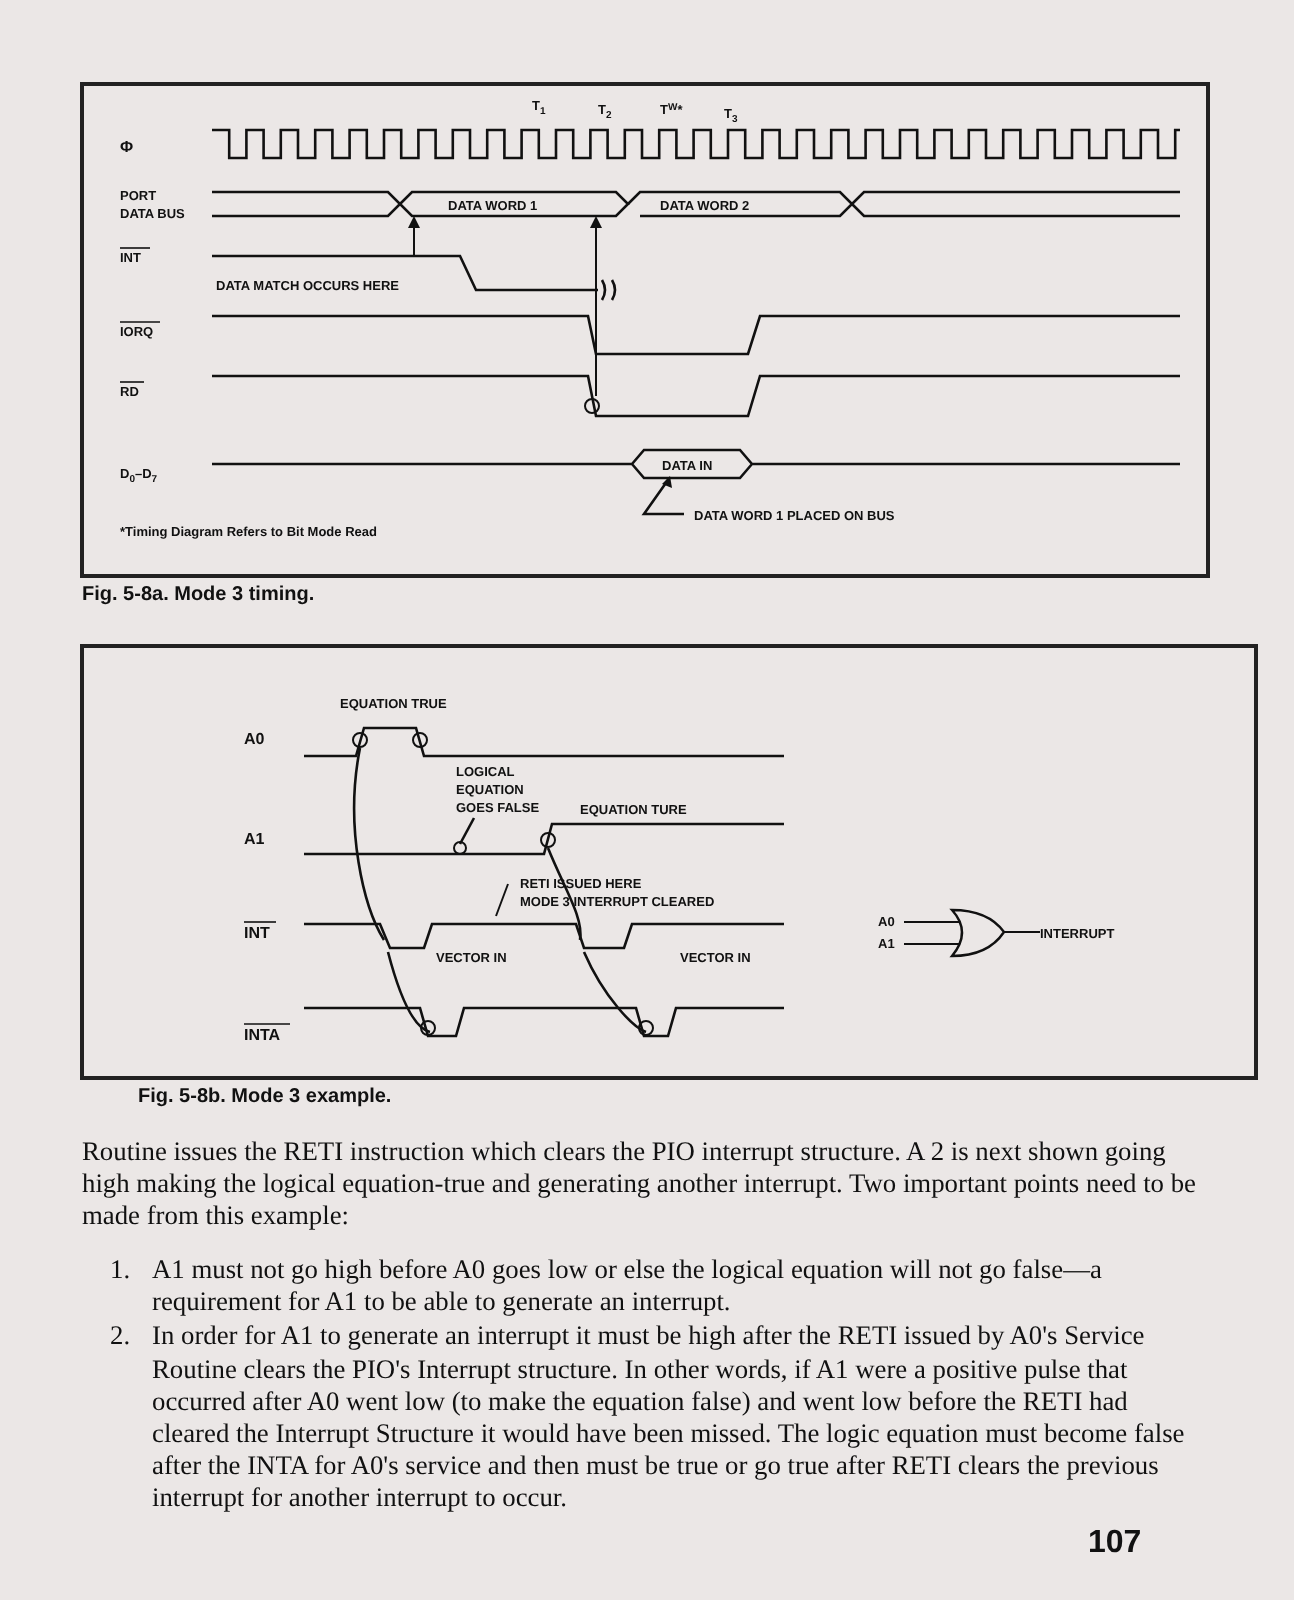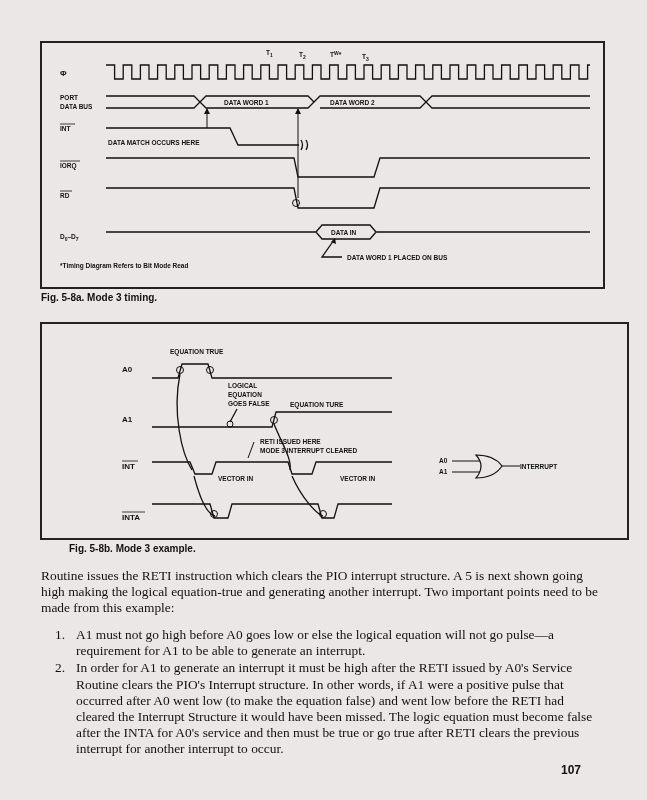--- a/index.html
+++ b/index.html
@@ -14,22 +14,22 @@
   .w { stroke:#111; stroke-width:1.3; fill:none; }
   .caption { position:absolute; left:41px; font-family:"Liberation Sans", sans-serif; font-size:10px;
              font-weight:bold; color:#111; }
   .body { position:absolute; left:41px; width:560px; font-family:"Liberation Serif", serif;
           font-size:13.4px; line-height:16.2px; color:#111; }
   .body p { margin:0; }
   .list { position:absolute; left:41px; width:560px; font-family:"Liberation Serif", serif;
           font-size:13.4px; line-height:16.2px; color:#111; }
   .li { position:relative; padding-left:35px; margin-bottom:1px; }
   .li .num { position:absolute; left:14px; top:0; }
-  .pagenum { position:absolute; left:561px; top:763px; font-family:"Liberation Sans", sans-serif;
-             font-size:12px; font-weight:bold; color:#111; }
+  .pagenum { position:absolute; left:544px; top:763px; font-family:"Liberation Sans", sans-serif;
+             font-size:16px; font-weight:bold; color:#111; }
 </style>
 </head>
 <body>
 
 <div id="fig1" class="figbox">
   <svg width="561" height="244">
 
     <text class="sig" x="18" y="33">Φ</text>
     <text class="tiny" x="18" y="57">PORT</text>
     <text class="tiny" x="18" y="66">DATA BUS</text>
@@ -128,27 +128,27 @@
     <line x1="410" y1="137" x2="438" y2="137" stroke="#111" stroke-width="1"></line>
     <line x1="410" y1="148" x2="438" y2="148" stroke="#111" stroke-width="1"></line>
     <path d="M434 131 Q444 142 434 154 Q452 154 460 142 Q452 131 434 131 Z" fill="none" stroke="#111" stroke-width="1.2"></path>
     <line x1="460" y1="142" x2="478" y2="142" stroke="#111" stroke-width="1"></line>
     <text class="tiny" x="478" y="145">INTERRUPT</text>
   </svg>
 </div>
 <div class="caption" style="top:543px;padding-left:28px;">Fig. 5-8b. Mode 3 example.</div>
 
 <div class="body" style="top:568px;">
-  <p>Routine issues the RETI instruction which clears the PIO interrupt structure. A 5 is next shown going high making the logical equation-true and generating another interrupt. Two important points need to be made from this example:</p>
+  <p>Routine issues the RETI instruction which clears the PIO interrupt structure. A 2 is next shown going high making the logical equation-true and generating another interrupt. Two important points need to be made from this example:</p>
 </div>
 
 <div class="list" style="top:627px;">
   <div class="li">
     <span class="num">1.</span>
-    <span>A1 must not go high before A0 goes low or else the logical equation will not go pulse—a requirement for A1 to be able to generate an interrupt.</span>
+    <span>A1 must not go high before A0 goes low or else the logical equation will not go false—a requirement for A1 to be able to generate an interrupt.</span>
   </div>
   <div class="li">
     <span class="num">2.</span>
     <span>In order for A1 to generate an interrupt it must be high after the RETI issued by A0's Service Routine clears the PIO's Interrupt structure. In other words, if A1 were a positive pulse that occurred after A0 went low (to make the equation false) and went low before the RETI had cleared the Interrupt Structure it would have been missed. The logic equation must become false after the INTA for A0's service and then must be true or go true after RETI clears the previous interrupt for another interrupt to occur.</span>
   </div>
 </div>
 
 <div class="pagenum">107</div>
 
 </body></html>

